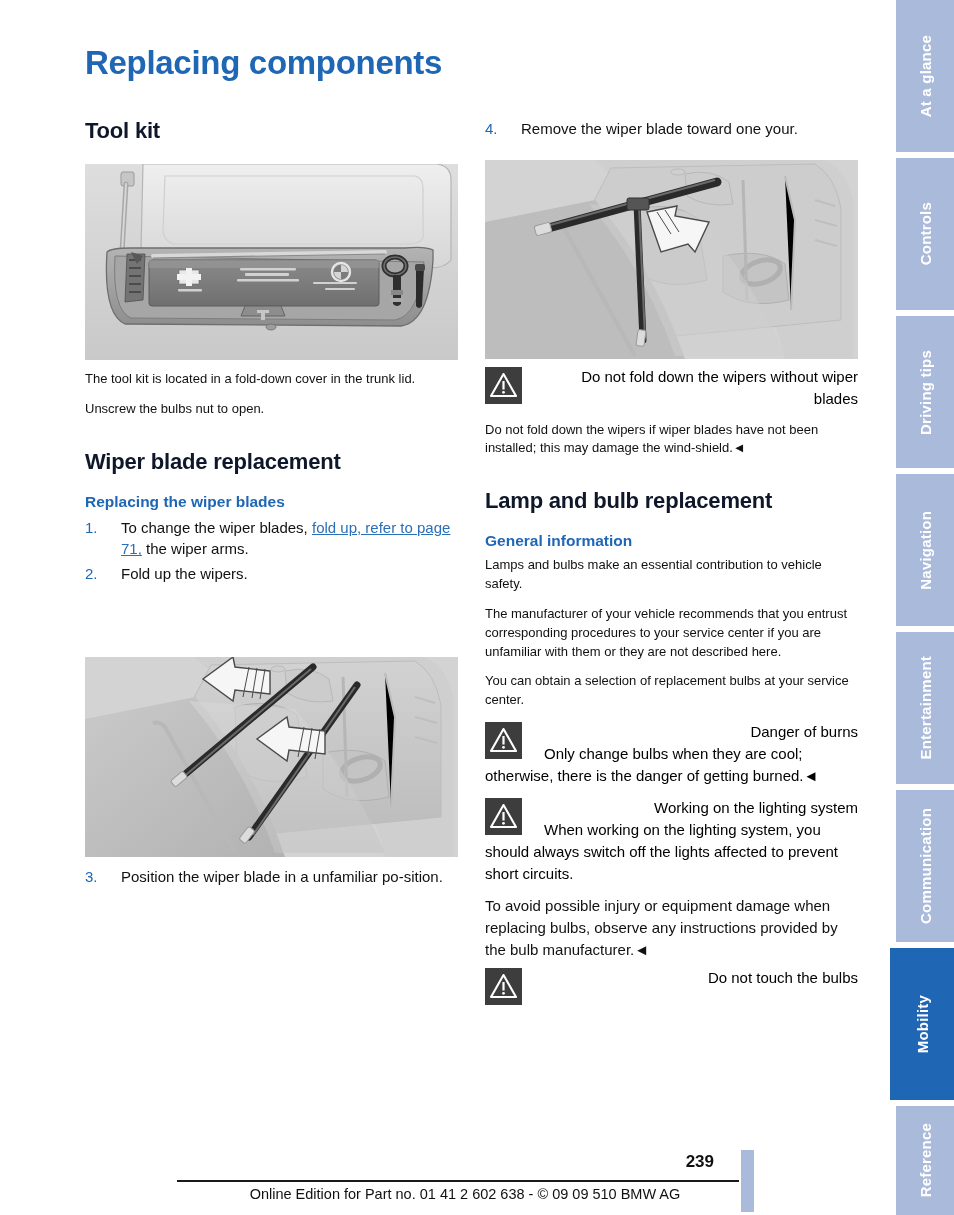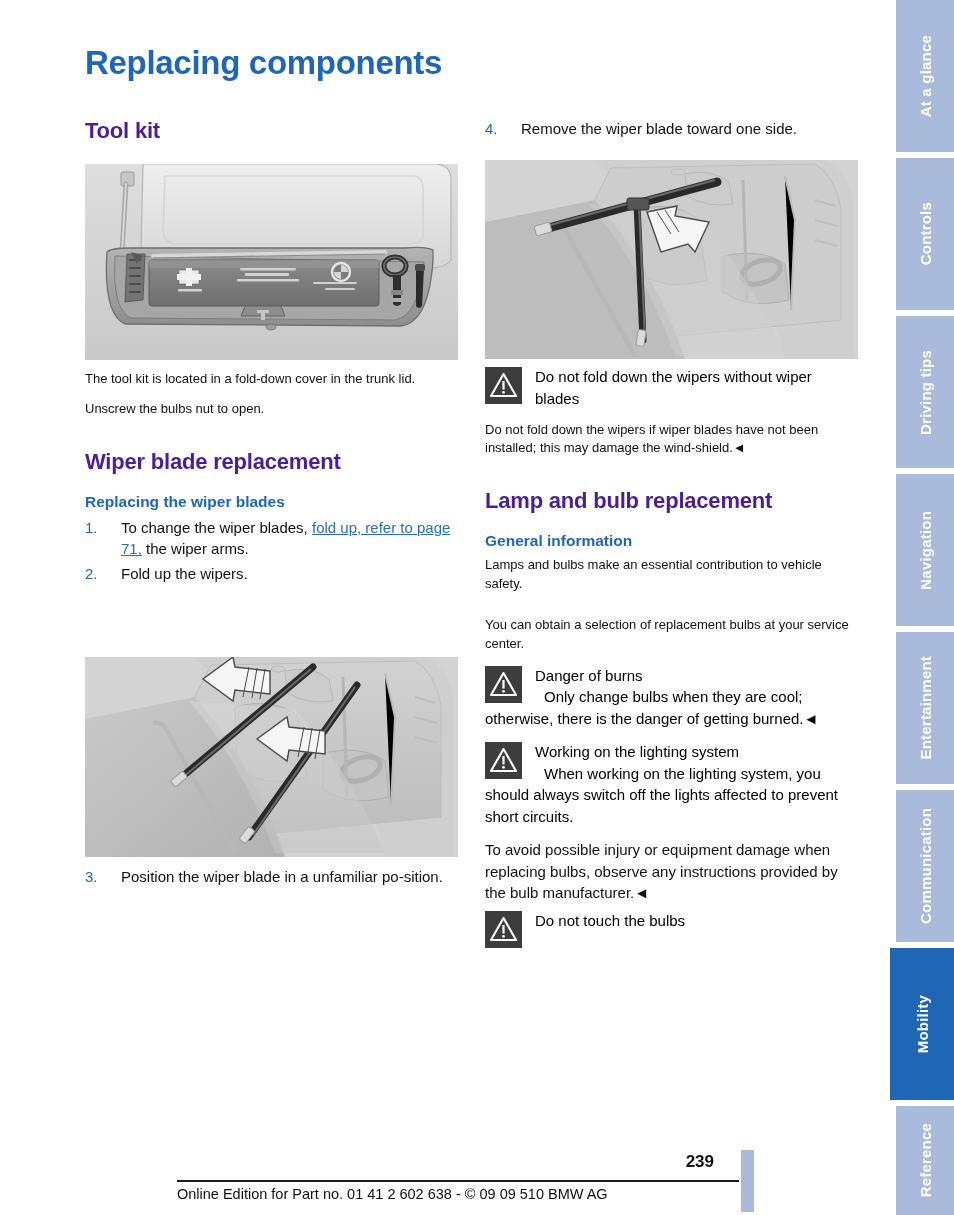--- a/index.html
+++ b/index.html
@@ -43,21 +43,21 @@
 
   h1.page-title {
     position: absolute;
     left: 85px; top: 44px;
     font-size: 33px; font-weight: bold;
     color: #1f66b5;
     letter-spacing: -0.3px;
   }
   h2 {
     font-size: 22px; font-weight: bold;
-    color: #4c1d95;
+    color: #0f172a;
     letter-spacing: -0.2px;
   }
   h3 {
     font-size: 15.5px; font-weight: bold;
     color: #1f66b5;
   }
   p, li, .para {
     font-size: 13px;
     line-height: 1.45;
     color: #111111;
@@ -89,42 +89,44 @@
   .warn .warn-icon {
     float: left;
     width: 37px; height: 37px;
     background: #3d3d3d;
     margin: 1px 8px 1px 0;
   }
   .warn .warn-icon svg { display: block; width: 37px; height: 37px; }
   .warn .warn-title {
     font-size: 15px; line-height: 1.45;
     margin-left: 50px;
+    text-align: right;
   }
   .warn .warn-body {
     font-size: 15px; line-height: 1.45;
     text-indent: 14px;
   }
   .warn-after { font-size: 15px; line-height: 1.45; }
 
   
   .figure { position: absolute; }
   .figure svg { display: block; }
 
   
   .footer-rule {
     position: absolute;
     left: 177px; top: 1180px;
     width: 562px; height: 2px;
     background: #1a1a1a;
   }
   .footer-text {
     position: absolute;
-    left: 177px; top: 1186px;
+    left: 184px; top: 1186px;
     width: 562px;
+    text-align: center;
     font-size: 14.5px;
     color: #111111;
   }
   .page-num {
     position: absolute;
     right: 240px; top: 1152px;
     font-size: 17px; font-weight: bold;
     color: #111111;
     text-align: right;
   }
@@ -316,21 +318,21 @@
     <ol class="steps">
       <li>
         <span class="num">3.</span><span>Position the wiper blade in a unfamiliar po-sition.</span>
       </li>
     </ol>
   </div>
 
   <div class="col" style="left:485px; top:118px; width:373px;">
     <ol class="steps">
       <li>
-        <span class="num">4.</span><span>Remove the wiper blade toward one side.</span>
+        <span class="num">4.</span><span>Remove the wiper blade toward one your.</span>
       </li>
     </ol>
   </div>
 
   <div class="figure" style="left:485px; top:160px;">
     <svg width="373" height="199" viewBox="0 0 373 199" xmlns="http://www.w3.org/2000/svg">
       <rect width="373" height="199" fill="#d3d3d3"></rect>
       <path d="M110 0 L340 0 Q362 10 368 40 L368 199 L300 199 Q290 150 260 120 L150 40 Z" fill="#cfcfcf"></path>
       <path d="M126 8 L330 4 Q350 16 356 48 L356 160 L150 180 Q112 120 96 66 Z" fill="#cdcdcd" stroke="#bdbdbd"></path>
       <path d="M150 50 Q186 40 212 58 L222 120 Q180 132 152 112 Z" fill="#c6c6c6" stroke="#b2b2b2"></path>
@@ -379,20 +381,21 @@
     <p>Do not fold down the wipers if wiper blades have not been installed; this may damage the wind-shield.◄</p>
 
     <div class="sp-3"></div>
 
     <h2>Lamp and bulb replacement</h2>
     <div class="sp-2"></div>
     <h3>General information</h3>
     <div class="sp-4"></div>
     <p>Lamps and bulbs make an essential contribution to vehicle safety.</p>
     <div class="sp-1"></div>
+    <p>The manufacturer of your vehicle recommends that you entrust corresponding procedures to your service center if you are unfamiliar with them or they are not described here.</p>
     <div class="sp-1"></div>
     <p>You can obtain a selection of replacement bulbs at your service center.</p>
 
     <div class="sp-1"></div>
 
     <div class="warn">
       <span class="warn-icon">
         <svg viewBox="0 0 37 37" xmlns="http://www.w3.org/2000/svg">
           <rect width="37" height="37" fill="#3d3d3d"></rect>
           <path d="M18.5 7 L31 29 L6 29 Z" fill="none" stroke="#ffffff" stroke-width="2.1" stroke-linejoin="round"></path>

